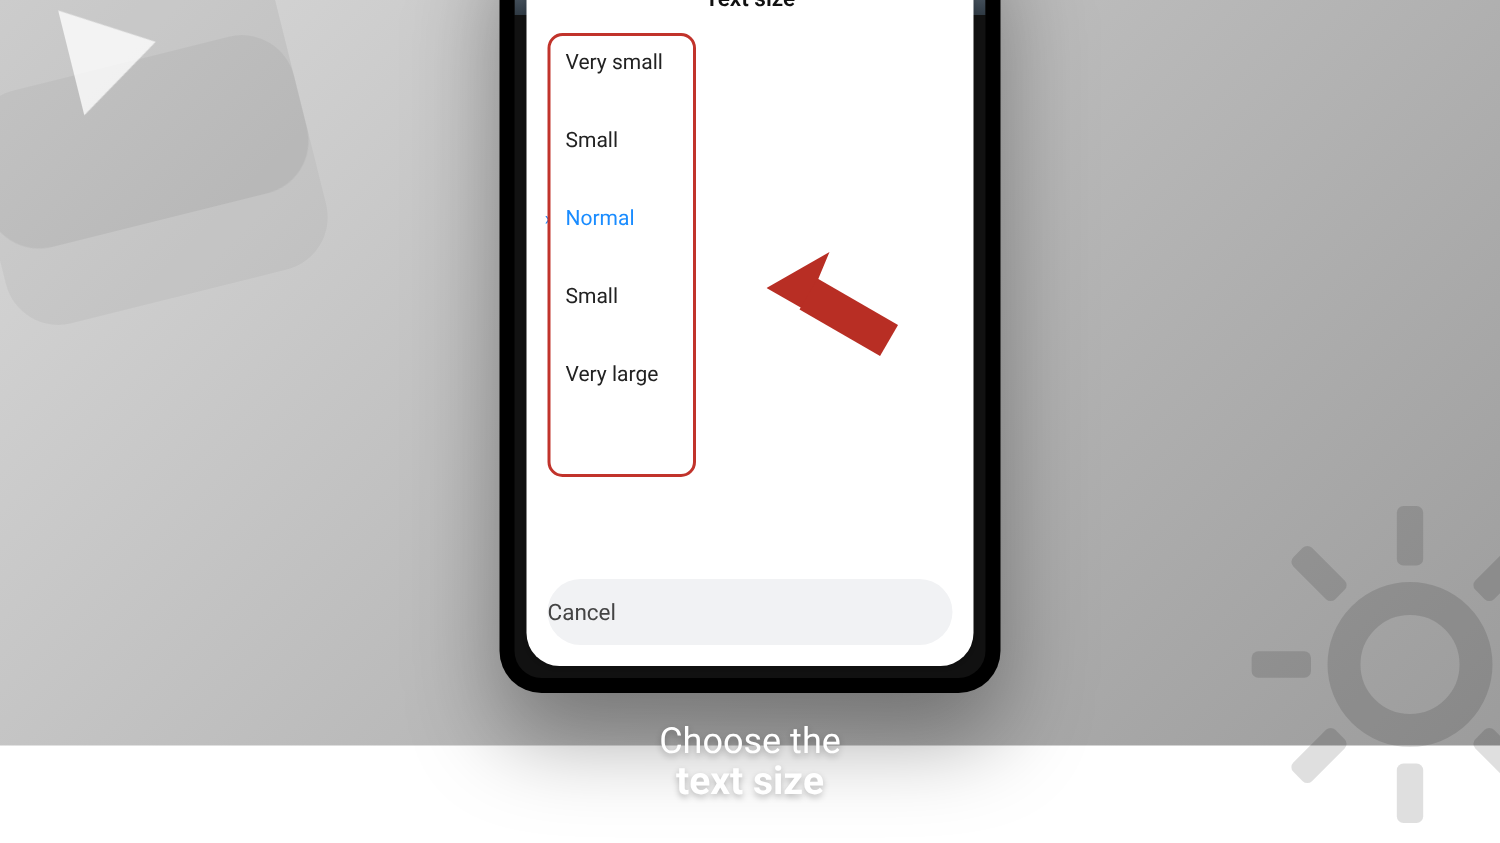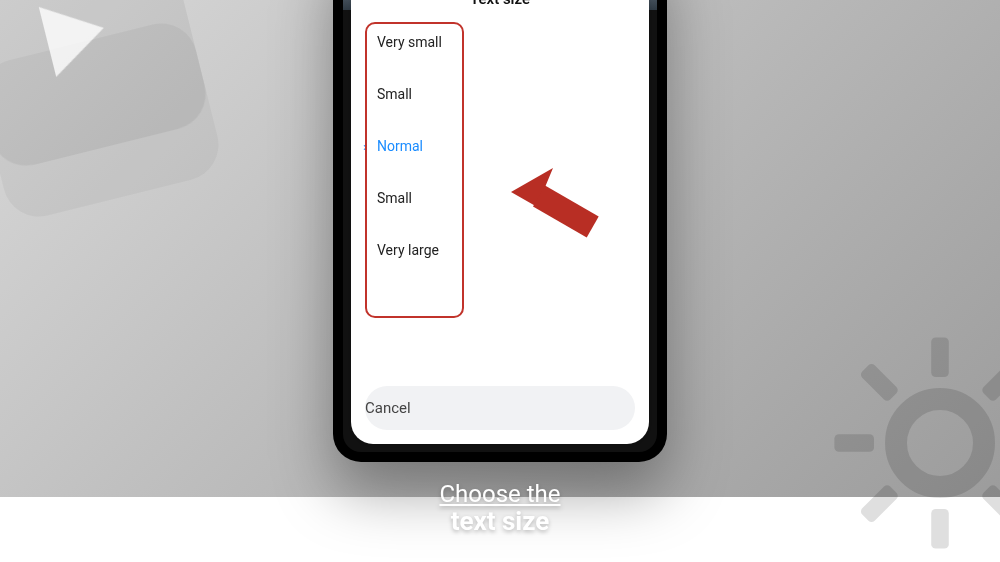--- a/index.html
+++ b/index.html
@@ -27,21 +27,21 @@
   .option.selected{color:#1a8cff;}
   .option .chev{position:absolute;left:-2px;color:#1a8cff;font-size:13px;}
   
   .highlight{position:absolute;left:14px;top:48px;width:95px;height:292px;border:2.5px solid #c1332b;border-radius:10px;pointer-events:none;}
   
   .cancel{position:absolute;left:14px;right:14px;bottom:14px;height:44px;border-radius:22px;background:#f1f2f4;color:#444;display:flex;align-items:center;justify-content:flex-start;font-size:15px;cursor:pointer;}
   
   .arrow{position:absolute;left:160px;top:194px;pointer-events:none;}
   
   .caption{position:absolute;left:0;right:0;top:480px;text-align:center;color:#fff;text-shadow:0 2px 4px rgba(0,0,0,0.25);}
-  .caption .l1{font-size:24px;font-weight:400;text-decoration:underline;}
+  .caption .l1{font-size:24px;font-weight:400;}
   .caption .l2{font-size:26px;font-weight:700;margin-top:-2px;}
 </style>
 </head>
 <body>
 
 <div class="stage">
   <div class="bg-play-shadow"></div>
   <div class="bg-play"></div>
 
   <div class="gear">

